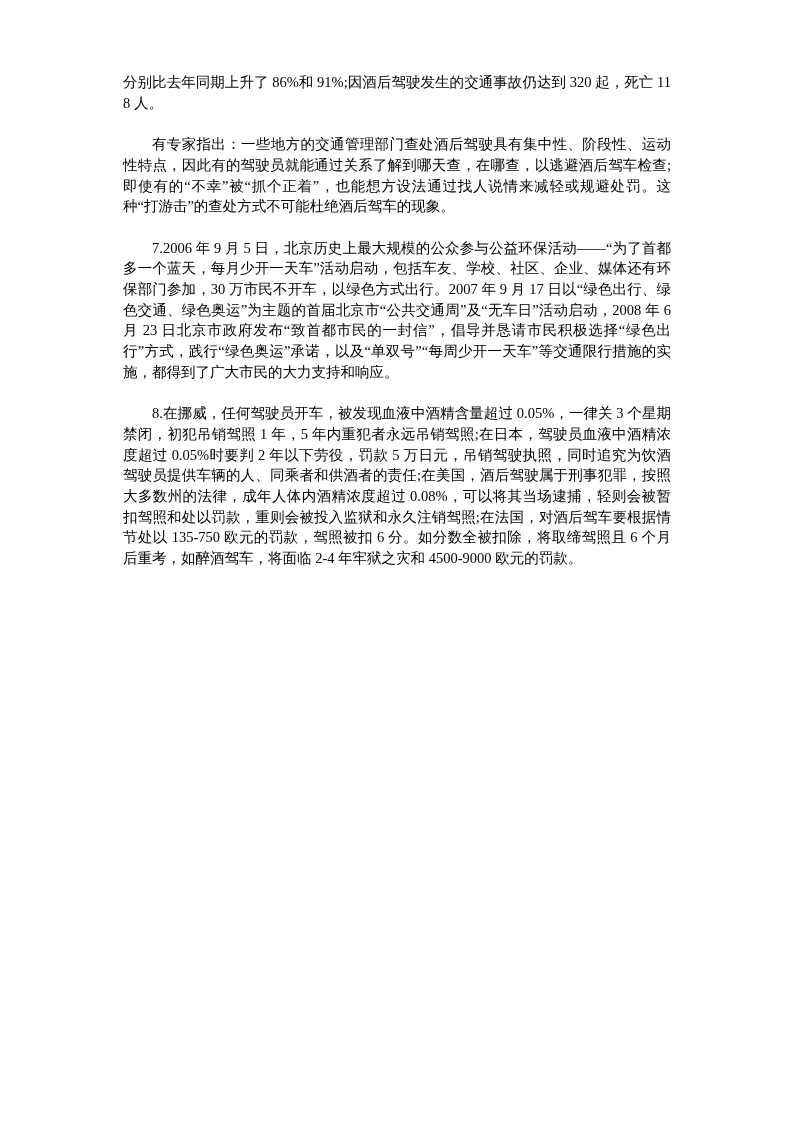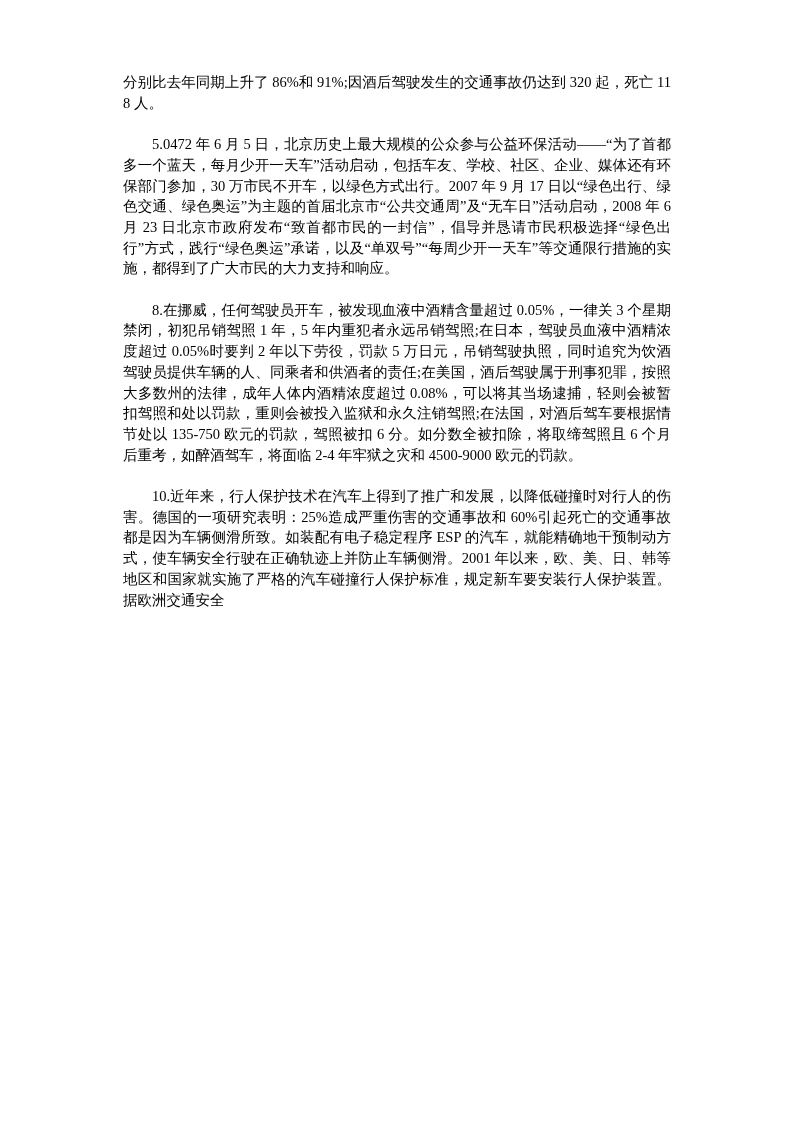--- a/index.html
+++ b/index.html
@@ -29,23 +29,23 @@
   .page p.indent {
     text-indent: 2em;
   }
 </style>
 </head>
 <body>
 
 <div class="page">
   <p>分别比去年同期上升了 86%和 91%;因酒后驾驶发生的交通事故仍达到 320 起，死亡 118 人。</p>
 
+  <p class="indent">有专家指出：一些地方的交通管理部门查处酒后驾驶具有集中性、阶段性、运动性特点，因此有的驾驶员就能通过关系了解到哪天查，在哪查，以逃避酒后驾车检查;即使有的“不幸”被“抓个正着”，也能想方设法通过找人说情来减轻或规避处罚。这种“打游击”的查处方式不可能杜绝酒后驾车的现象。</p>
 
 
-  <p class="indent">5.0472 年 6 月 5 日，北京历史上最大规模的公众参与公益环保活动——“为了首都多一个蓝天，每月少开一天车”活动启动，包括车友、学校、社区、企业、媒体还有环保部门参加，30 万市民不开车，以绿色方式出行。2007 年 9 月 17 日以“绿色出行、绿色交通、绿色奥运”为主题的首届北京市“公共交通周”及“无车日”活动启动，2008 年 6 月 23 日北京市政府发布“致首都市民的一封信”，倡导并恳请市民积极选择“绿色出行”方式，践行“绿色奥运”承诺，以及“单双号”“每周少开一天车”等交通限行措施的实施，都得到了广大市民的大力支持和响应。</p>
+  <p class="indent">7.2006 年 9 月 5 日，北京历史上最大规模的公众参与公益环保活动——“为了首都多一个蓝天，每月少开一天车”活动启动，包括车友、学校、社区、企业、媒体还有环保部门参加，30 万市民不开车，以绿色方式出行。2007 年 9 月 17 日以“绿色出行、绿色交通、绿色奥运”为主题的首届北京市“公共交通周”及“无车日”活动启动，2008 年 6 月 23 日北京市政府发布“致首都市民的一封信”，倡导并恳请市民积极选择“绿色出行”方式，践行“绿色奥运”承诺，以及“单双号”“每周少开一天车”等交通限行措施的实施，都得到了广大市民的大力支持和响应。</p>
 
 
   <p class="indent">8.在挪威，任何驾驶员开车，被发现血液中酒精含量超过 0.05%，一律关 3 个星期禁闭，初犯吊销驾照 1 年，5 年内重犯者永远吊销驾照;在日本，驾驶员血液中酒精浓度超过 0.05%时要判 2 年以下劳役，罚款 5 万日元，吊销驾驶执照，同时追究为饮酒驾驶员提供车辆的人、同乘者和供酒者的责任;在美国，酒后驾驶属于刑事犯罪，按照大多数州的法律，成年人体内酒精浓度超过 0.08%，可以将其当场逮捕，轻则会被暂扣驾照和处以罚款，重则会被投入监狱和永久注销驾照;在法国，对酒后驾车要根据情节处以 135-750 欧元的罚款，驾照被扣 6 分。如分数全被扣除，将取缔驾照且 6 个月后重考，如醉酒驾车，将面临 2-4 年牢狱之灾和 4500-9000 欧元的罚款。</p>
 
 
 
-  <p class="indent">10.近年来，行人保护技术在汽车上得到了推广和发展，以降低碰撞时对行人的伤害。德国的一项研究表明：25%造成严重伤害的交通事故和 60%引起死亡的交通事故都是因为车辆侧滑所致。如装配有电子稳定程序 ESP 的汽车，就能精确地干预制动方式，使车辆安全行驶在正确轨迹上并防止车辆侧滑。2001 年以来，欧、美、日、韩等地区和国家就实施了严格的汽车碰撞行人保护标准，规定新车要安装行人保护装置。据欧洲交通安全</p>
 </div>
 
 </body></html>

